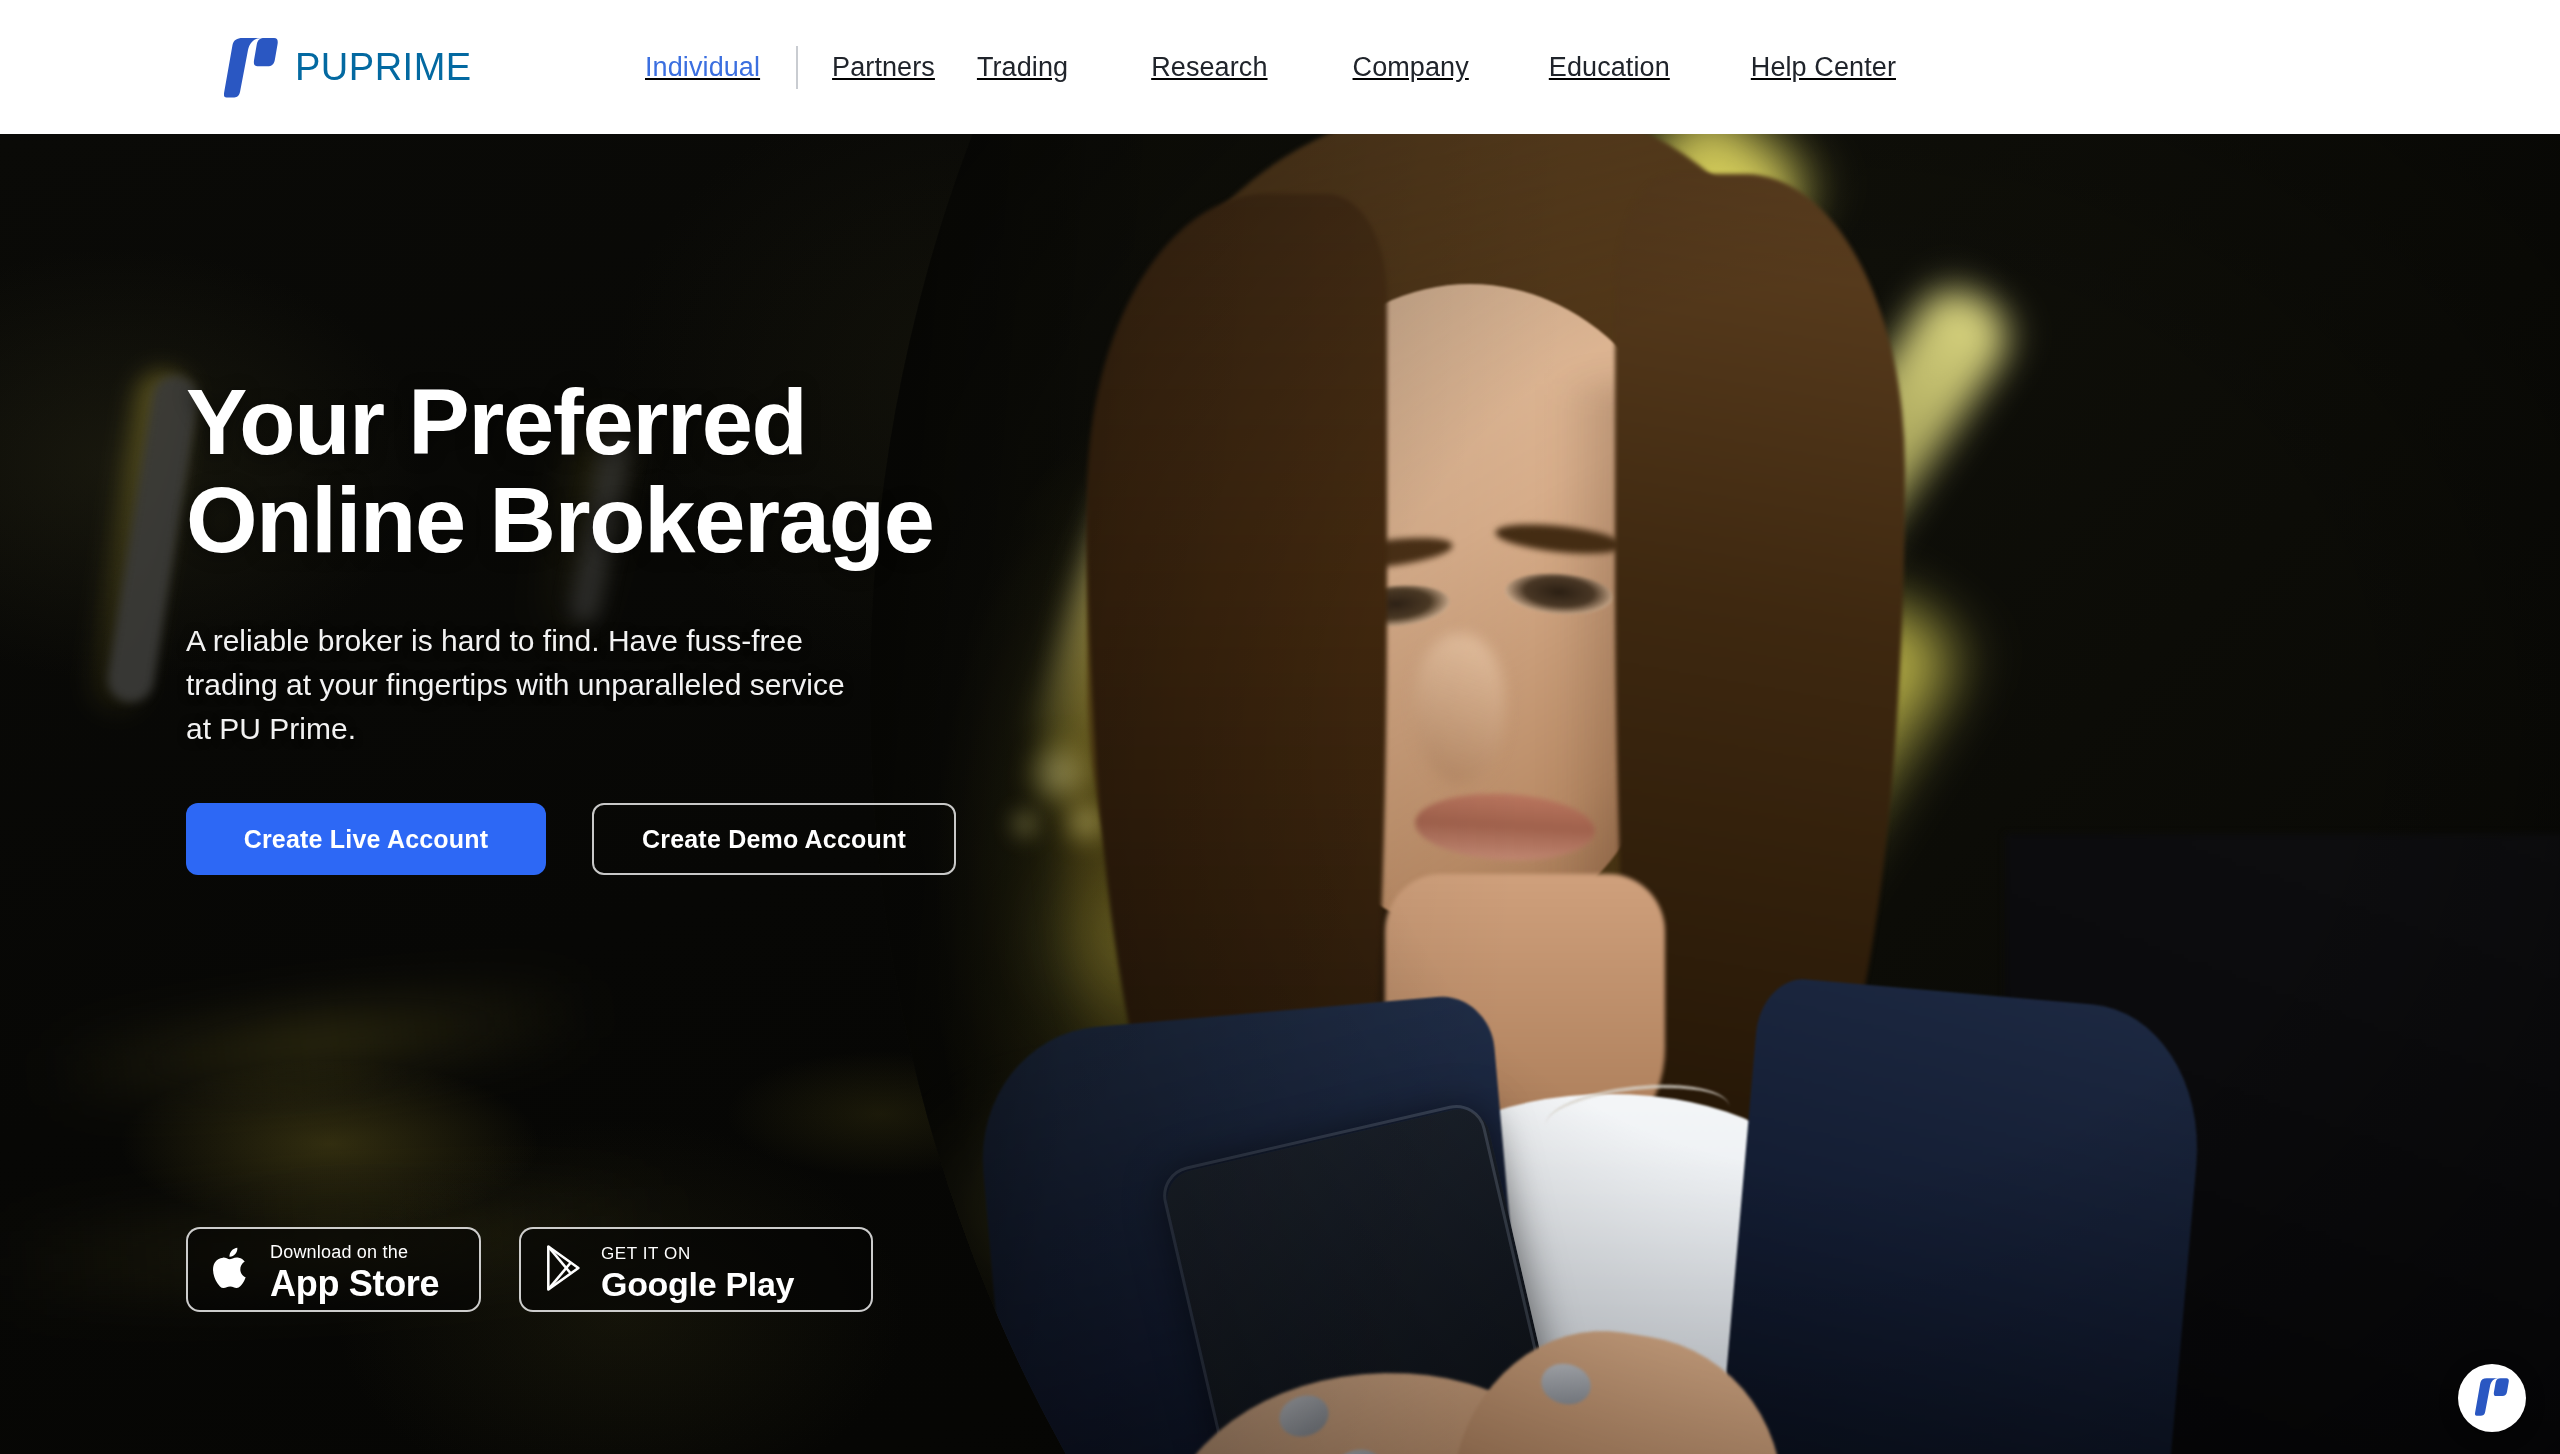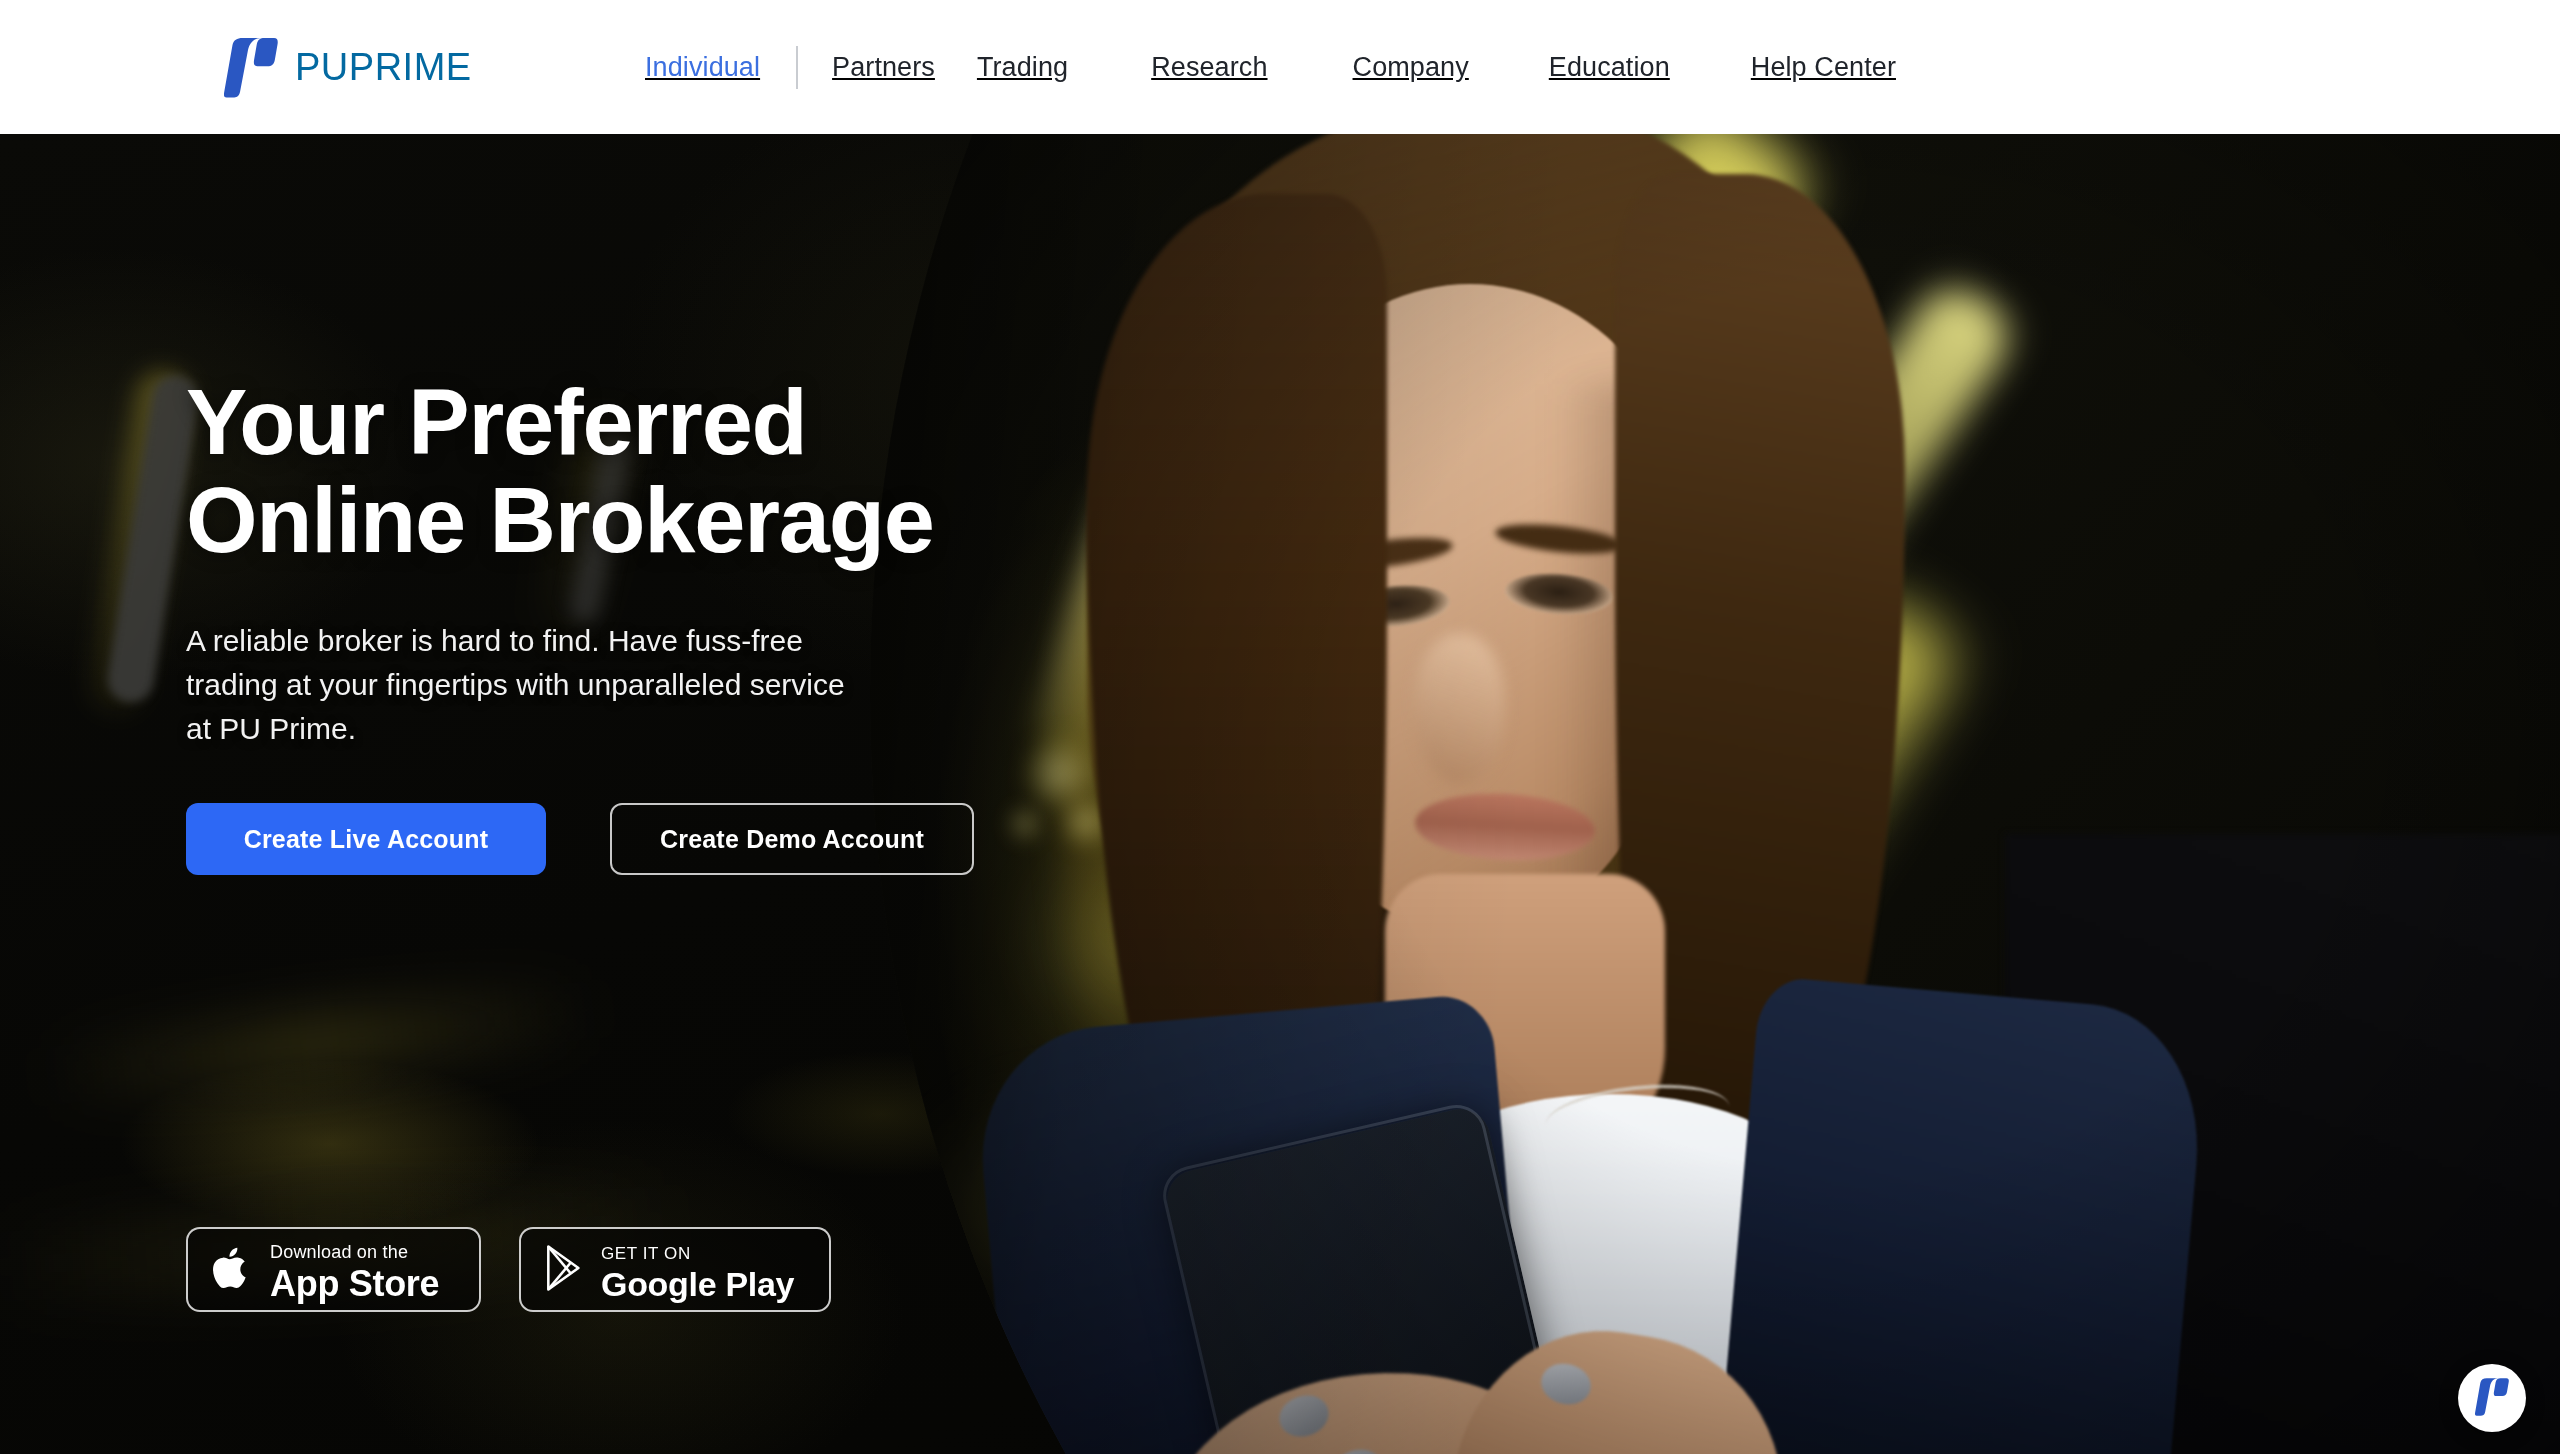--- a/index.html
+++ b/index.html
@@ -272,42 +272,42 @@
     margin-top:240px;
     font-size:92px;line-height:1.06;font-weight:bold;color:#ffffff;
     letter-spacing:-1.2px;white-space:pre-line;
     text-shadow:0 2px 18px rgba(0,0,0,0.45);
   }
   .subcopy{
     margin-top:50px;font-size:30px;line-height:1.47;color:#f2f2f2;
     white-space:pre-line;max-width:880px;
     text-shadow:0 1px 10px rgba(0,0,0,0.5);
   }
-  .cta-row{margin-top:52px;display:flex;align-items:flex-start;gap:64px;}
+  .cta-row{margin-top:52px;display:flex;align-items:flex-start;gap:46px;}
   .btn{
     height:72px;border-radius:12px;display:flex;align-items:center;justify-content:center;
     font-size:25px;font-weight:bold;cursor:pointer;letter-spacing:0.2px;
   }
   .btn-primary{
     width:360px;background:#2d68f5;color:#ffffff;border:none;
   }
   .btn-ghost{
     width:364px;background:transparent;color:#ffffff;border:2px solid rgba(255,255,255,0.78);
   }
 
   .store-row{
     position:absolute;left:186px;top:1093px;display:flex;align-items:center;gap:38px;z-index:20;
   }
   .store-badge{
     height:85px;border:2px solid rgba(255,255,255,0.80);border-radius:14px;
     background:rgba(4,4,4,0.55);display:flex;align-items:center;cursor:pointer;
     padding:0 22px;gap:16px;
   }
   .store-badge.apple{width:295px;}
-  .store-badge.google{width:312px;}
+  .store-badge.google{width:354px;}
   .store-txt{display:flex;flex-direction:column;justify-content:center;line-height:1;}
   .store-small{font-size:18px;color:#ffffff;letter-spacing:0.2px;margin-bottom:5px;margin-top:6px;}
   .store-small.gp{font-size:17px;letter-spacing:0.6px;}
   .store-big{font-size:36px;color:#ffffff;font-weight:700;letter-spacing:-0.3px;}
   .store-big.gp{font-size:34px;}
 
   
   .fab{
     position:absolute;right:34px;bottom:22px;width:68px;height:68px;border-radius:50%;
     background:#ffffff;display:flex;align-items:center;justify-content:center;

